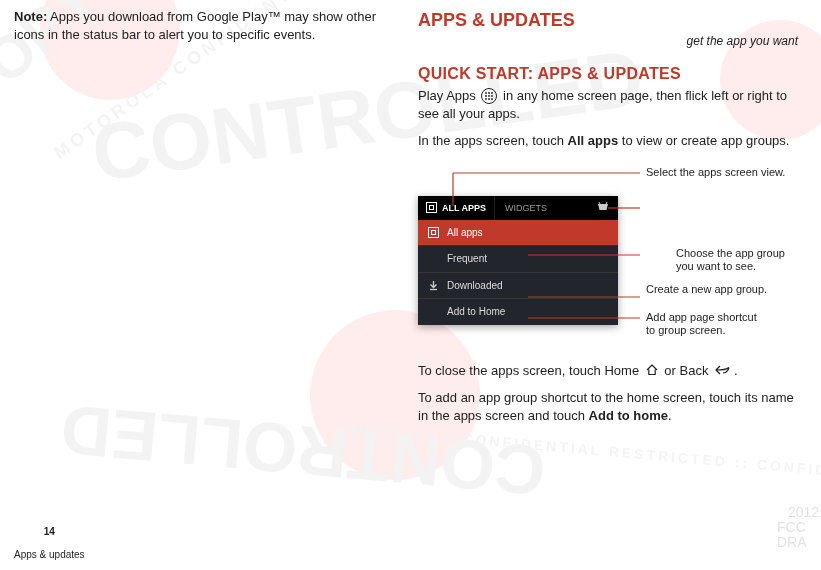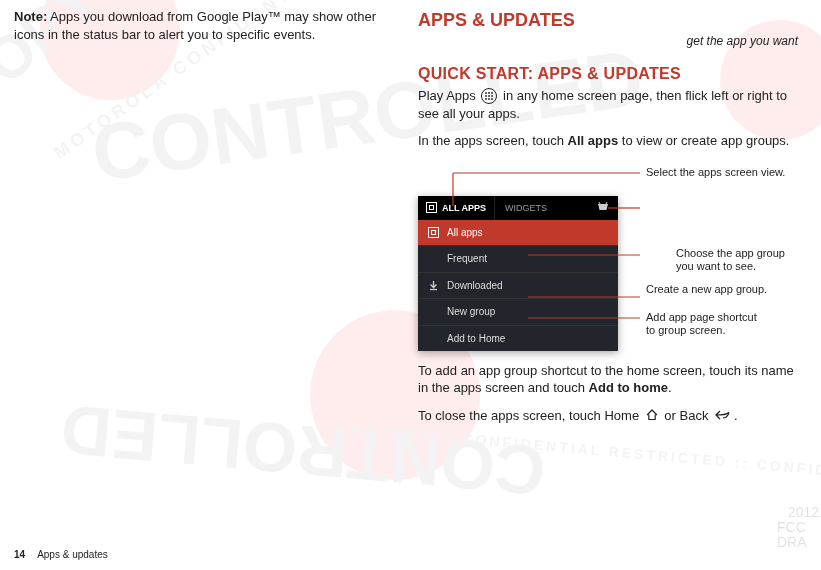--- a/index.html
+++ b/index.html
@@ -225,20 +225,21 @@
 
   footer {
     position:absolute;
     bottom:10px;
     left:14px;
     font-size:10px;
     color:#222;
     display:flex;
     align-items:center;
     gap:12px;
+    flex-direction:column;
   }
   footer .pg { font-weight:bold; }
 </style>
 </head>
 <body>
 
 <div class="bg-watermark">
   <div class="wm-circle1"></div>
   <div class="wm-circle2"></div>
   <div class="wm-circle3"></div>
@@ -323,24 +324,20 @@
               <span class="mi-icon">
                 <svg width="11" height="11" viewBox="0 0 11 11">
                     <path d="M5.5 1 v6 M2.5 4.5 l3 3 l3 -3" stroke="#ccc" stroke-width="1.3" fill="none"></path>
                     <path d="M2 9.5 h7" stroke="#ccc" stroke-width="1.3"></path>
                   </svg>
               </span>
               <span>Downloaded</span>
             </div>
             <div class="menu-item">
               <span class="mi-icon"></span>
-              <span>New group</span>
-            </div>
-            <div class="menu-item">
-              <span class="mi-icon"></span>
               <span>Add to Home</span>
             </div>
           </div>
         </div>
 
         <svg class="callouts" width="100%" height="100%">
 
           <path class="callout-line" d="M35 11 v33 M35 11 H222"></path>
 
           <path class="callout-line" d="M190 46 H222"></path>
@@ -358,40 +355,40 @@
         <div class="callout-label" style="left:228px; top:85px;margin-left:30px;">
           <span>Choose the app group</span><br><span>you want to see.</span>
         </div>
         <div class="callout-label" style="left:228px; top:121px;">
           <span>Create a new app group.</span>
         </div>
         <div class="callout-label" style="left:228px; top:149px;">
           <span>Add app page shortcut</span><br><span>to group screen.</span>
         </div>
       </div>
-
-      <p>
-        <span>To add an app group shortcut to the home screen, touch its name in the apps screen and touch </span><span class="addhome-strong">Add to home</span><span>.</span>
-      </p>
 
       <p>
         <span>To close the apps screen, touch Home </span>
         <span class="inline-icon">
           <svg width="14" height="12" viewBox="0 0 14 12">
               <path d="M2 6 L7 1 L12 6 M3.8 5.5 V10.5 H10.2 V5.5" fill="none" stroke="#222" stroke-width="1.2" stroke-linejoin="round"></path>
             </svg>
         </span>
         <span> or Back </span>
         <span class="inline-icon">
           <svg width="18" height="12" viewBox="0 0 18 12">
               <path d="M6 2 L2 6 L6 10 M2 6 C 8 6, 12 6, 14 4 C 16 2, 14 9, 9 9" fill="none" stroke="#222" stroke-width="1.2" stroke-linejoin="round"></path>
             </svg>
         </span><span>.</span>
       </p>
 
+      <p>
+        <span>To add an app group shortcut to the home screen, touch its name in the apps screen and touch </span><span class="addhome-strong">Add to home</span><span>.</span>
+      </p>
+
     </div>
   </div>
 
   <footer>
     <span class="pg">14</span>
     <span>Apps &amp; updates</span>
   </footer>
 </div>
 
 </body></html>

